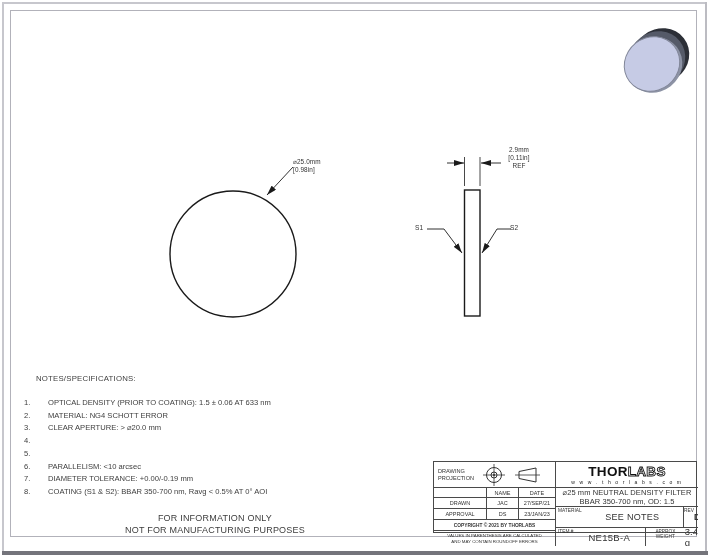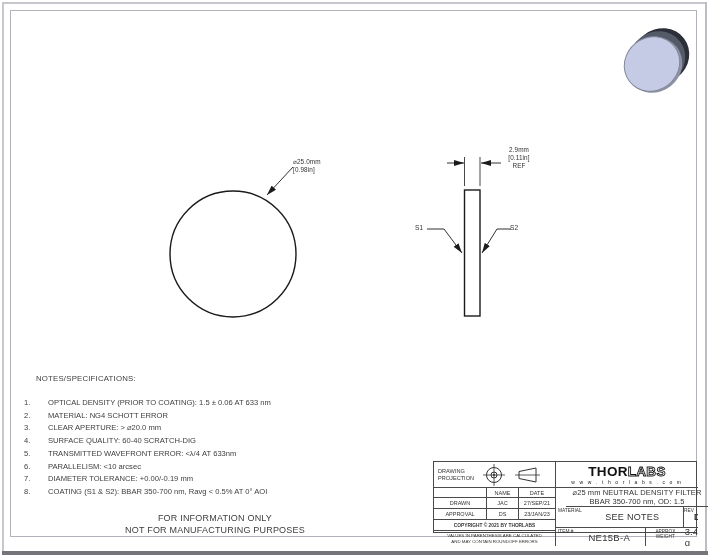--- a/index.html
+++ b/index.html
@@ -45,21 +45,21 @@
   .c-nddate  { left:85px; top:26px; width:37px; height:10px; }
   .c-drlabel { left:0; top:36px; width:53px; height:11px; }
   .c-drname  { left:53px; top:36px; width:32px; height:11px; }
   .c-drdate  { left:85px; top:36px; width:37px; height:11px; }
   .c-aplabel { left:0; top:47px; width:53px; height:11px; }
   .c-apname  { left:53px; top:47px; width:32px; height:11px; }
   .c-apdate  { left:85px; top:47px; width:37px; height:11px; }
   .c-copy    { left:0; top:58px; width:122px; height:11px; font-size:4.8px; font-weight:bold; }
   .c-values  { left:0; top:69px; width:122px; height:15px; font-size:4.4px; line-height:5.4px; text-align:center; flex-direction:column; border-bottom:none; }
   .c-logo    { left:122px; top:0; width:142px; height:26px; flex-direction:column; border-right:none; }
-  .c-title   { left:122px; top:26px; width:142px; height:19px; flex-direction:column; border-right:none; font-size:7.5px; line-height:9px; text-align:center; letter-spacing:0.1px;margin-left:10px; }
+  .c-title   { left:122px; top:26px; width:142px; height:19px; flex-direction:column; border-right:none; font-size:7.5px; line-height:9px; text-align:center; letter-spacing:0.1px; }
   .c-material{ left:122px; top:45px; width:128px; height:21px; }
   .c-rev     { left:250px; top:45px; width:14px; height:21px; border-right:none; }
   .c-item    { left:122px; top:66px; width:90px; height:18px; border-bottom:none; }
   .c-weight  { left:212px; top:66px; width:52px; height:18px; border-right:none; border-bottom:none; }
   .labeled { flex-direction:row; align-items:stretch; justify-content:flex-start; }
   .tiny-label { font-size:4.8px; padding:1px 0 0 2px; line-height:5px; }
   .tiny-label.center { text-align:center; padding-left:0; }
   .cell-value { flex:1; display:flex; align-items:center; justify-content:center; }
   .v-material { font-size:9px; letter-spacing:0.3px; }
   .v-rev { font-size:8.5px; font-weight:bold; }
@@ -131,25 +131,23 @@
       <div class="note-row">
           <span class="note-num">2.</span>
           <span>MATERIAL: NG4 SCHOTT ERROR</span>
         </div>
       <div class="note-row">
           <span class="note-num">3.</span>
           <span>CLEAR APERTURE: &gt; ⌀20.0 mm</span>
         </div>
       <div class="note-row">
           <span class="note-num">4.</span>
-          <span>SURFACE QUALITY: 60-40 SCRATCH-DIG</span>
         </div>
       <div class="note-row">
           <span class="note-num">5.</span>
-          <span>TRANSMITTED WAVEFRONT ERROR: &lt;λ/4 AT 633nm</span>
         </div>
       <div class="note-row">
           <span class="note-num">6.</span>
           <span>PARALLELISM: &lt;10 arcsec</span>
         </div>
       <div class="note-row">
           <span class="note-num">7.</span>
           <span>DIAMETER TOLERANCE: +0.00/-0.19 mm</span>
         </div>
       <div class="note-row">

